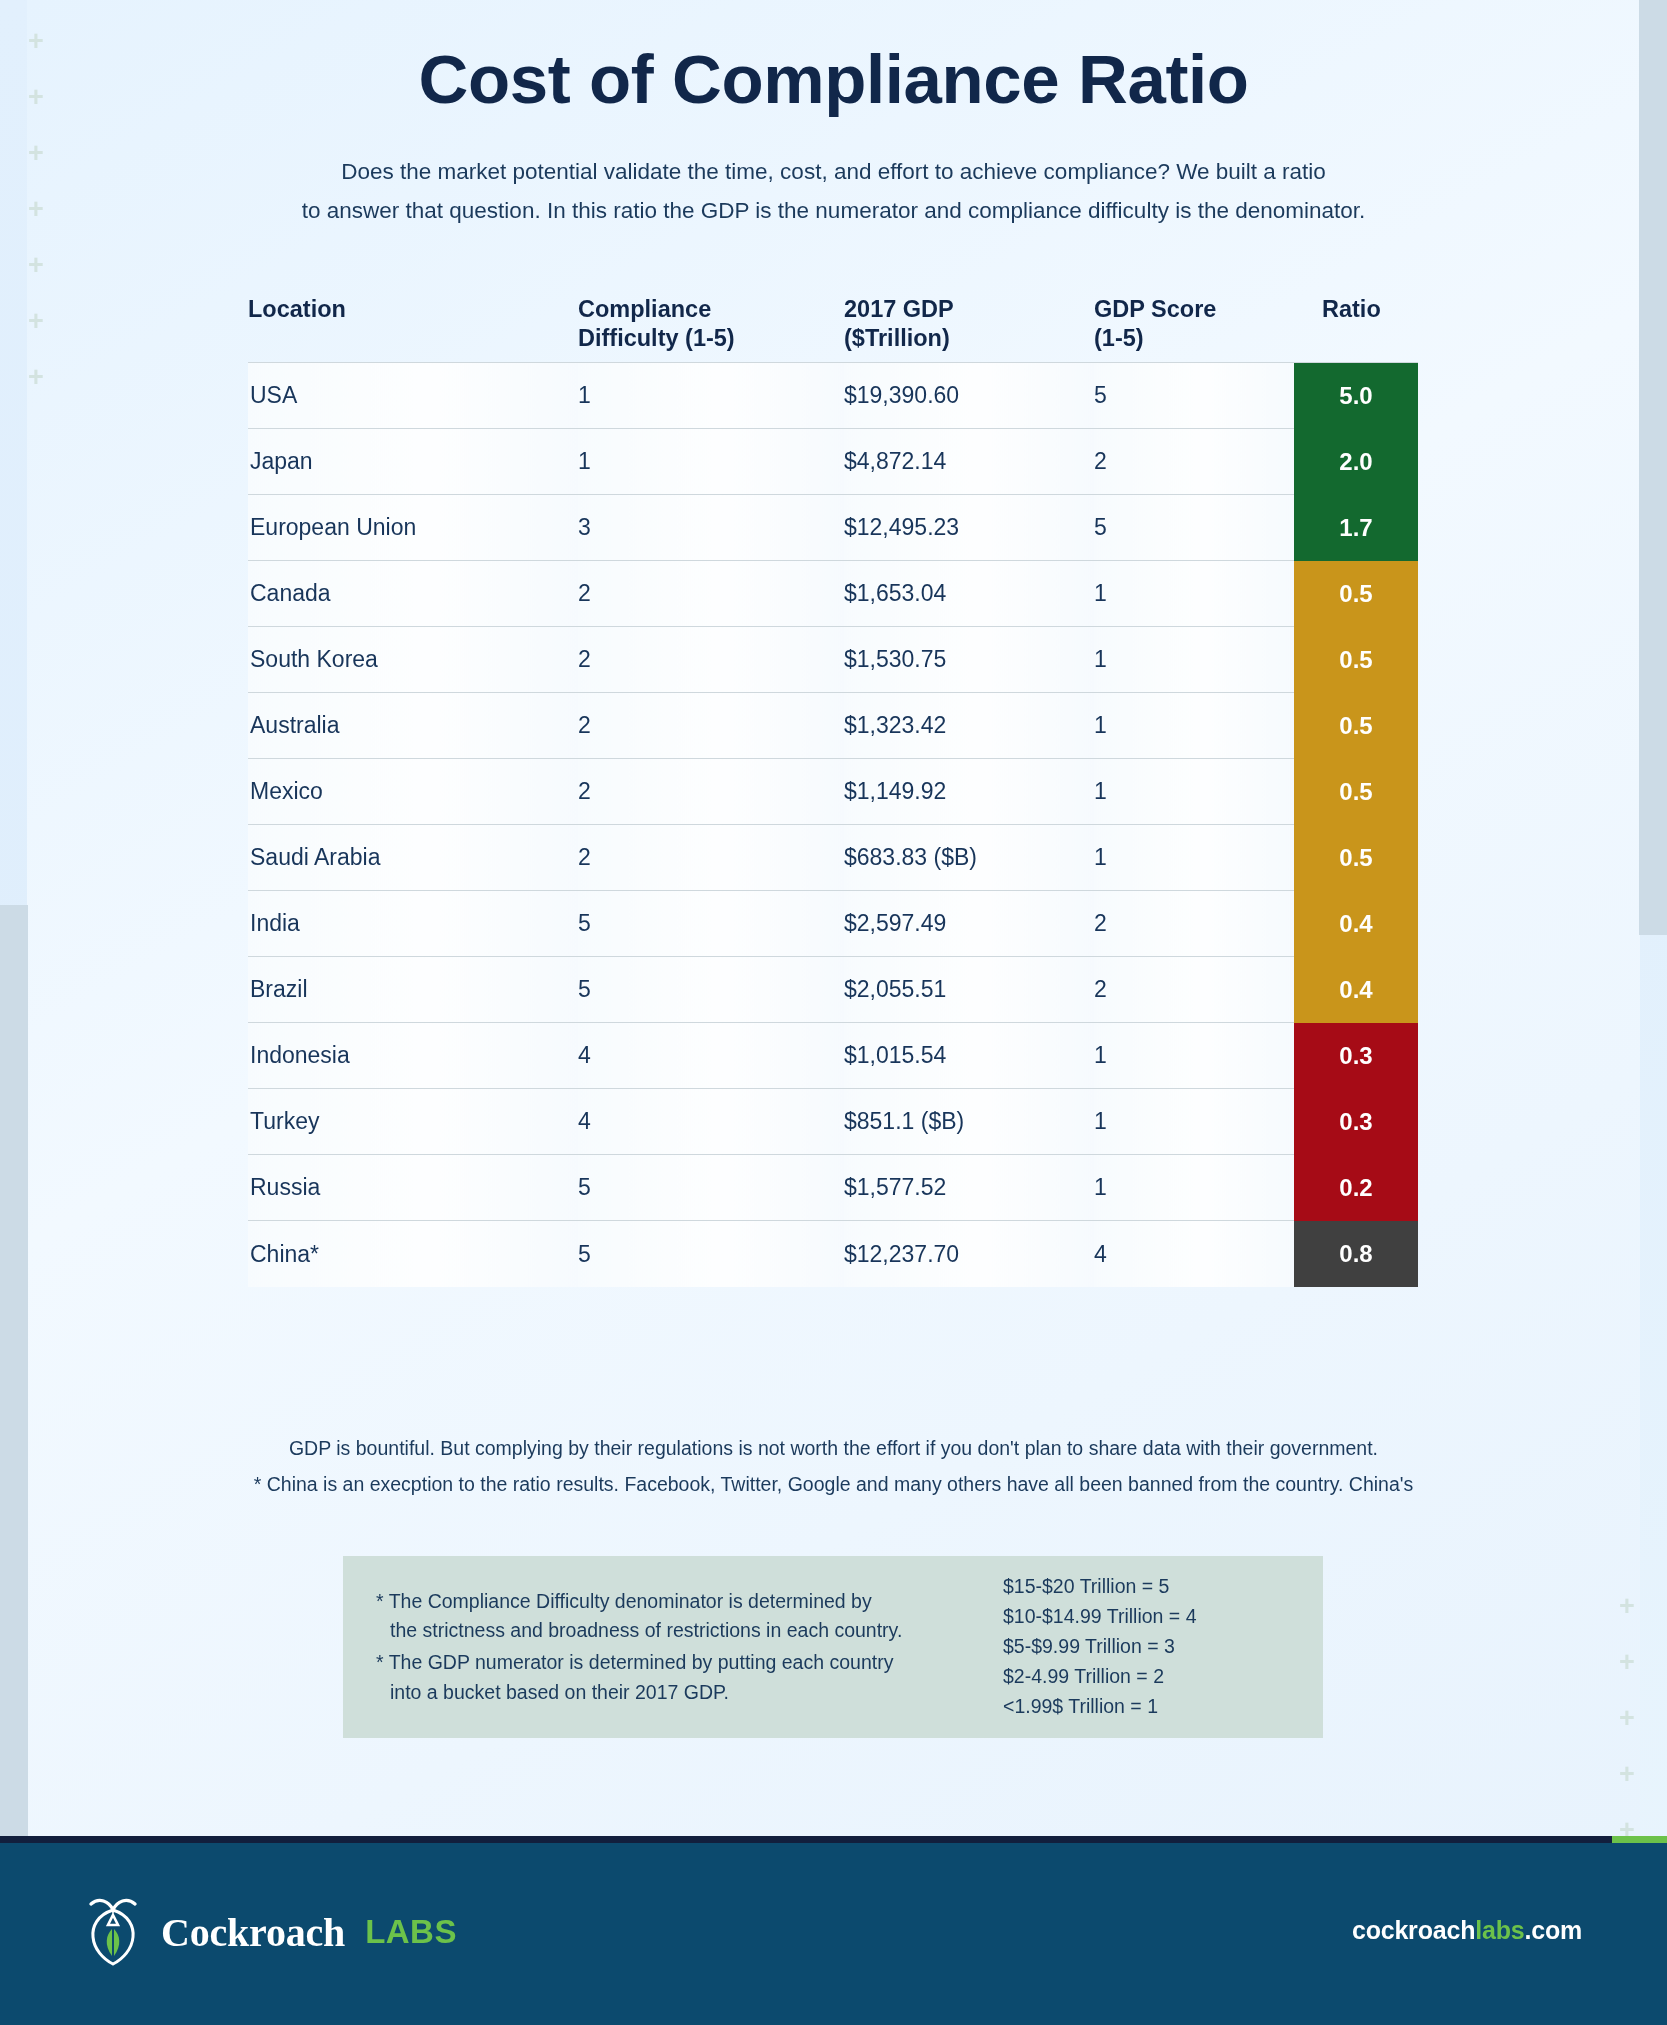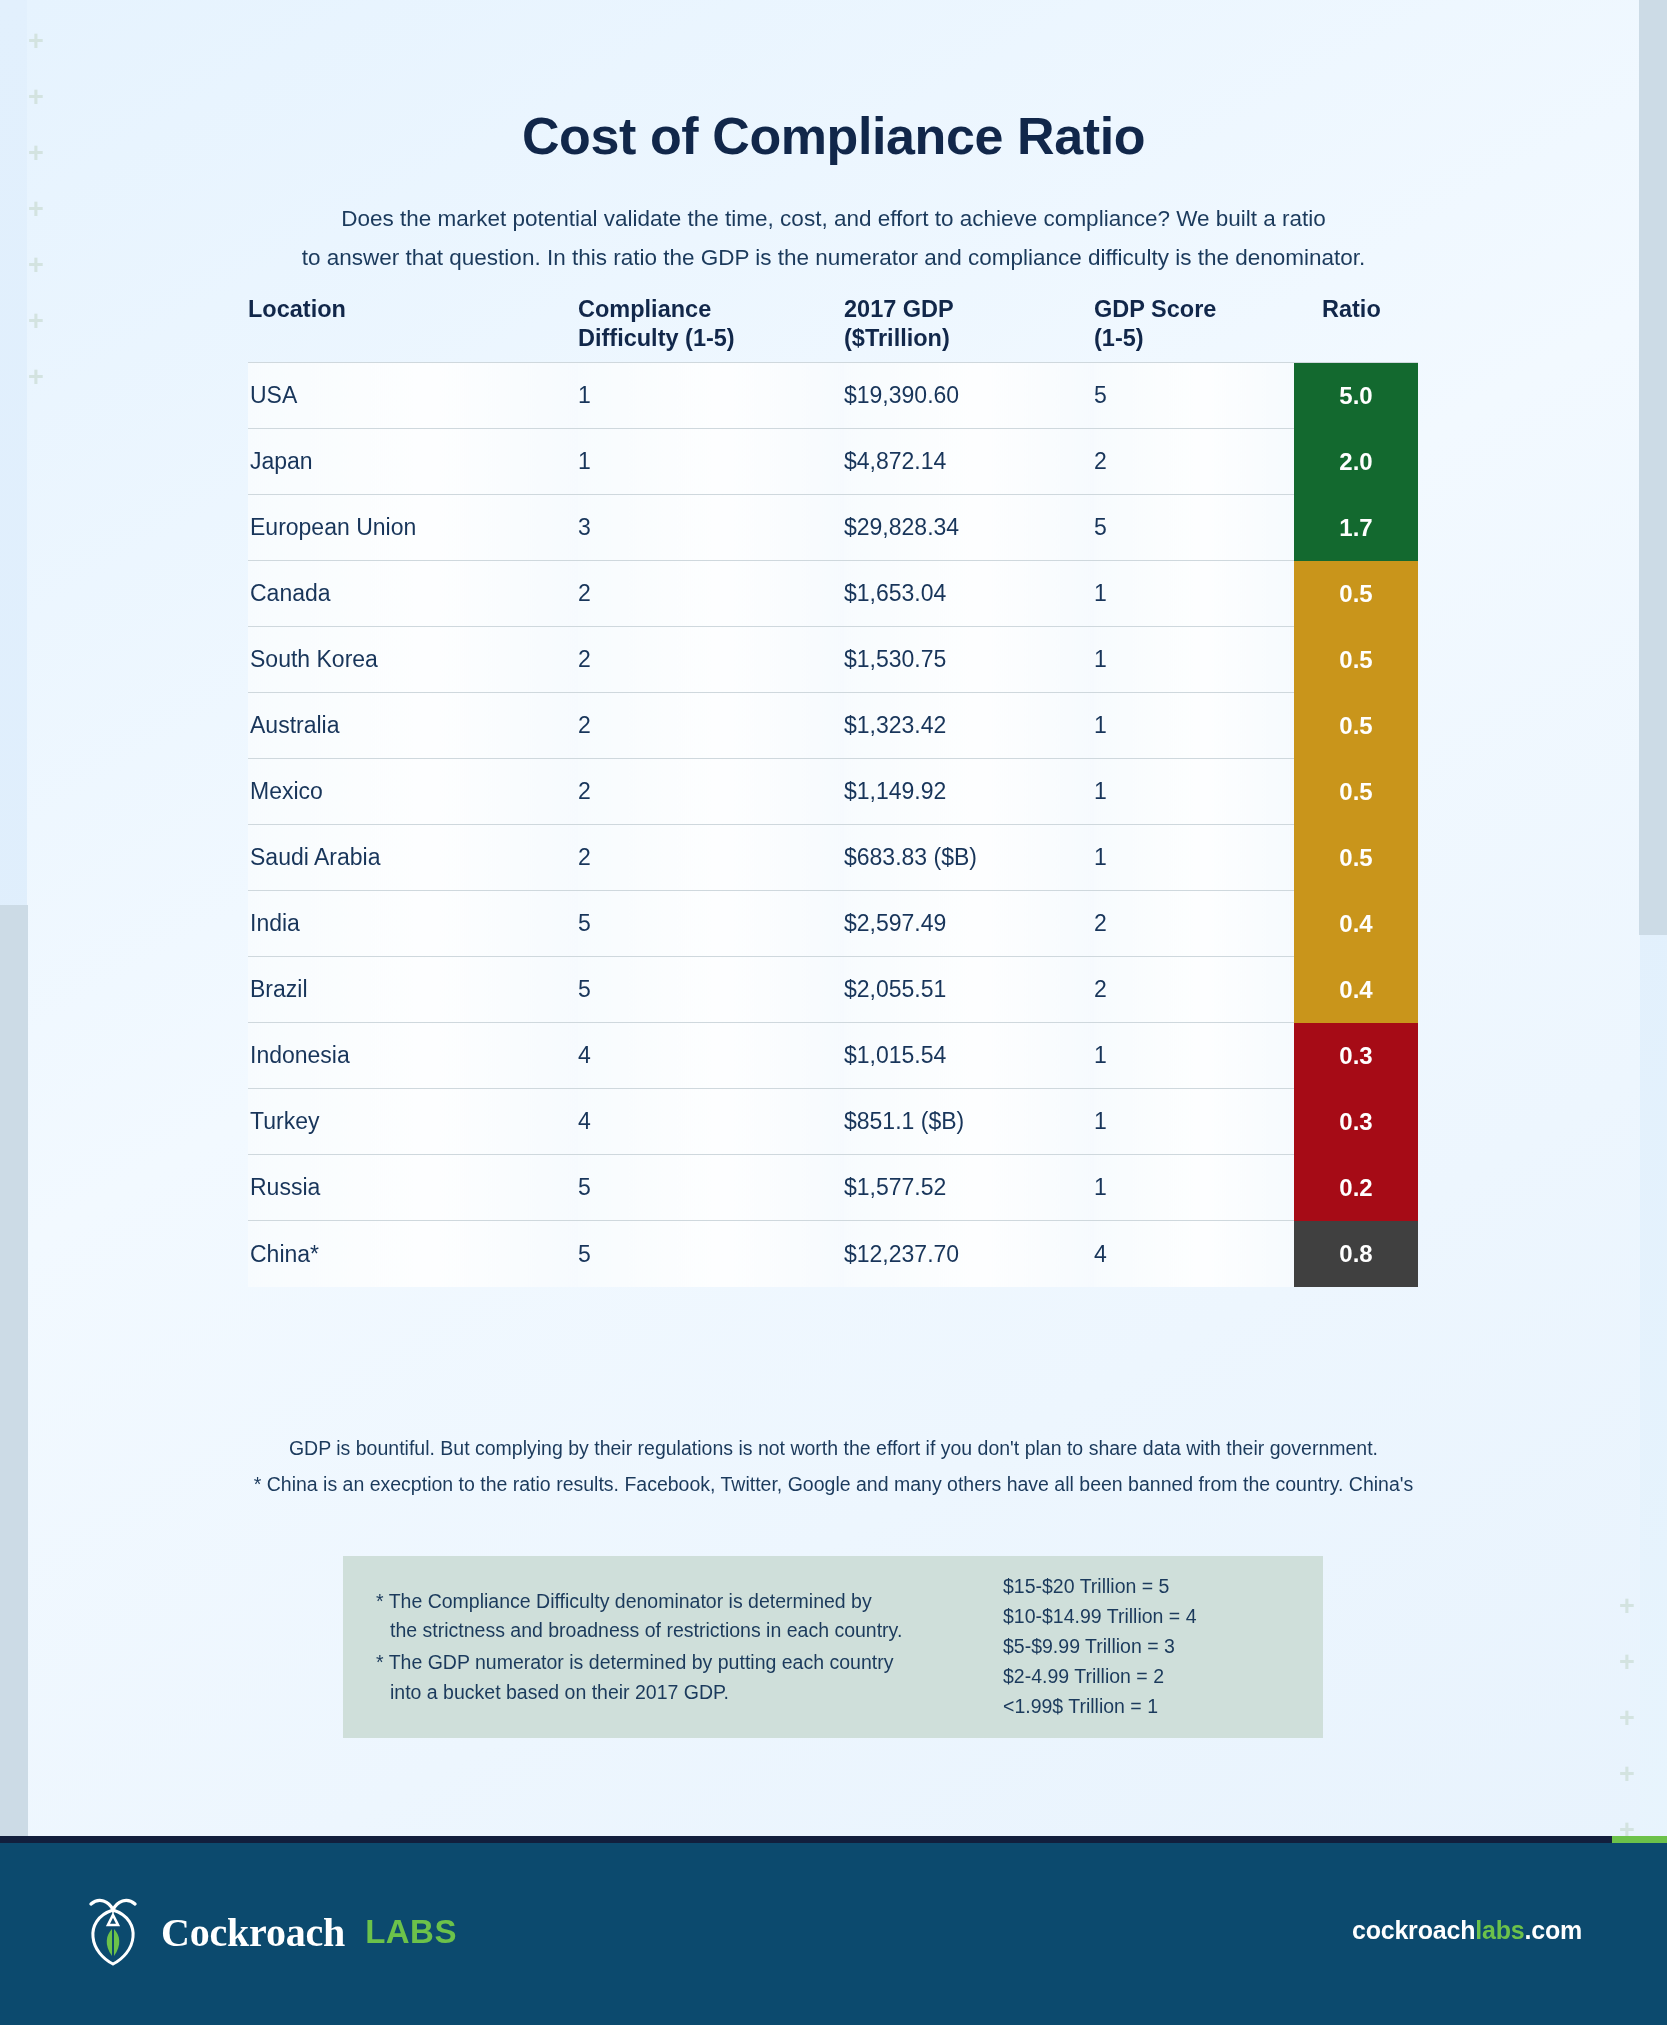--- a/index.html
+++ b/index.html
@@ -36,22 +36,22 @@
     font-family:"Liberation Sans", sans-serif;
     user-select:none;
   }
   .plus-col.left  { left:28px; top:28px; }
   .plus-col.right { left:1619px; top:1593px; }
   .plus-col span { display:block; font-weight:700; }
 
   
   .header { position:absolute; left:0; top:0; width:1667px; text-align:center; }
   .title {
-    margin-top:106px;
-    font-size:52px; font-weight:700; color:#11274a;
+    margin-top:40px;
+    font-size:69px; font-weight:700; color:#11274a;
     letter-spacing:-0.4px;
   }
   .subtitle {
     margin-top:34px;
     font-size:22.5px; color:#1b3a5c; line-height:1.72;
     font-weight:400;
   }
   .subtitle div { white-space:nowrap; }
 
   
@@ -223,21 +223,21 @@
         <tr>
           <td class="loc">Japan</td>
           <td>1</td>
           <td>$4,872.14</td>
           <td>2</td>
           <td class="ratio" style="background: rgb(19, 105, 47);">2.0</td>
         </tr>
         <tr>
           <td class="loc">European Union</td>
           <td>3</td>
-          <td>$29,828.34</td>
+          <td>$12,495.23</td>
           <td>5</td>
           <td class="ratio" style="background: rgb(19, 105, 47);">1.7</td>
         </tr>
         <tr>
           <td class="loc">Canada</td>
           <td>2</td>
           <td>$1,653.04</td>
           <td>1</td>
           <td class="ratio" style="background: rgb(201, 149, 27);">0.5</td>
         </tr>

